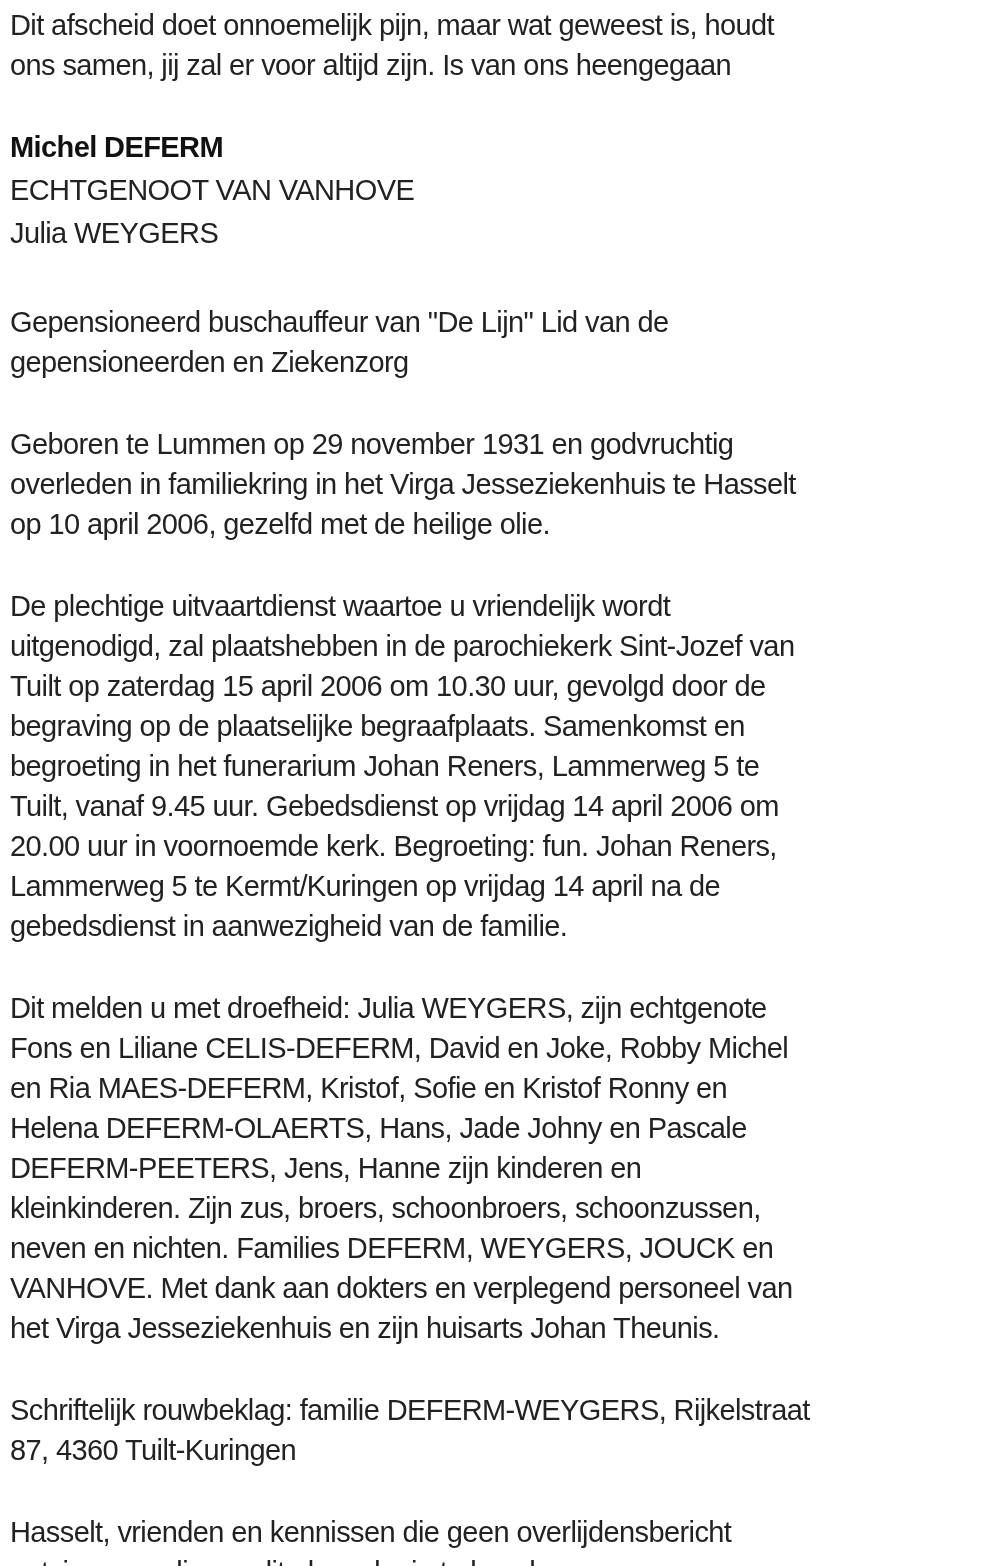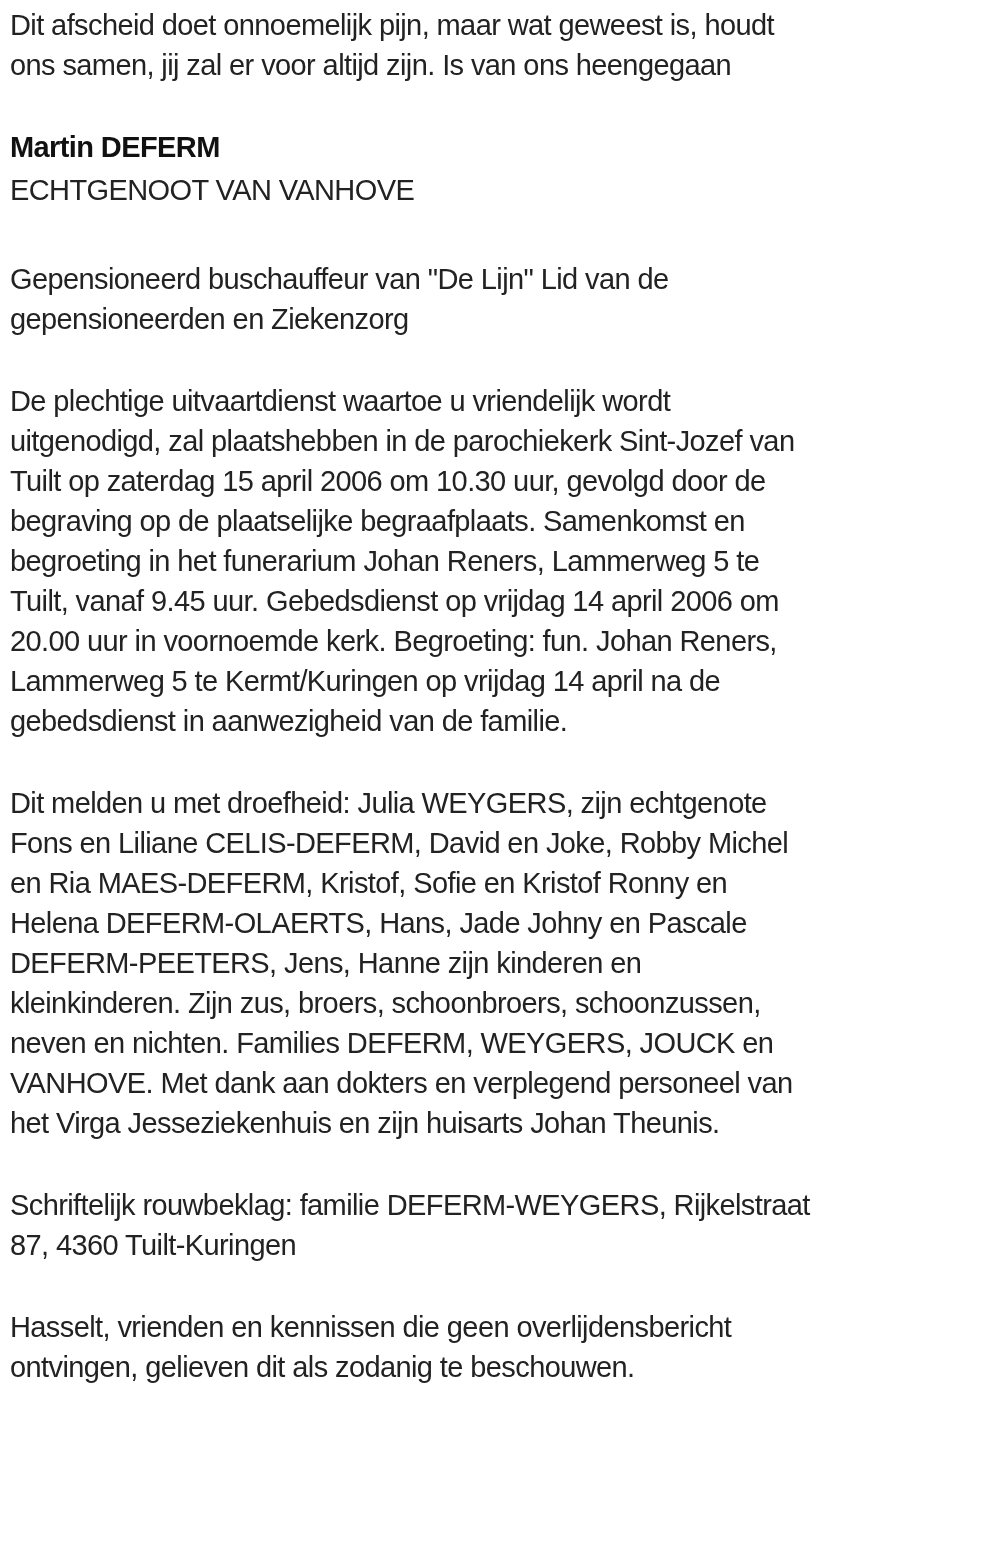--- a/index.html
+++ b/index.html
@@ -37,26 +37,28 @@
   }
 </style>
 </head>
 <body>
 
 <main class="doc">
 
   <p>Dit afscheid doet onnoemelijk pijn, maar wat geweest is, houdt ons samen, jij zal er voor altijd zijn. Is van ons heengegaan</p>
 
   <div class="heading-block">
-    <p class="deceased-name">Martin DEFERM</p>
+    <p class="deceased-name">Michel DEFERM</p>
     <p>ECHTGENOOT VAN VANHOVE</p>
+    <p>Julia WEYGERS</p>
   </div>
 
   <p>Gepensioneerd buschauffeur van "De Lijn" Lid van de gepensioneerden en Ziekenzorg</p>
 
+  <p>Geboren te Lummen op 29 november 1931 en godvruchtig overleden in familiekring in het Virga Jesseziekenhuis te Hasselt op 10 april 2006, gezelfd met de heilige olie.</p>
 
   <p>De plechtige uitvaartdienst waartoe u vriendelijk wordt uitgenodigd, zal plaatshebben in de parochiekerk Sint-Jozef van Tuilt op zaterdag 15 april 2006 om 10.30 uur, gevolgd door de begraving op de plaatselijke begraafplaats. Samenkomst en begroeting in het funerarium Johan Reners, Lammerweg 5 te Tuilt, vanaf 9.45 uur. Gebedsdienst op vrijdag 14 april 2006 om 20.00 uur in voornoemde kerk. Begroeting: fun. Johan Reners, Lammerweg 5 te Kermt/Kuringen op vrijdag 14 april na de gebedsdienst in aanwezigheid van de familie.</p>
 
   <p>Dit melden u met droefheid: Julia WEYGERS, zijn echtgenote Fons en Liliane CELIS-DEFERM, David en Joke, Robby Michel en Ria MAES-DEFERM, Kristof, Sofie en Kristof Ronny en Helena DEFERM-OLAERTS, Hans, Jade Johny en Pascale DEFERM-PEETERS, Jens, Hanne zijn kinderen en kleinkinderen. Zijn zus, broers, schoonbroers, schoonzussen, neven en nichten. Families DEFERM, WEYGERS, JOUCK en VANHOVE. Met dank aan dokters en verplegend personeel van het Virga Jesseziekenhuis en zijn huisarts Johan Theunis.</p>
 
   <p>Schriftelijk rouwbeklag: familie DEFERM-WEYGERS, Rijkelstraat 87, 4360 Tuilt-Kuringen</p>
 
   <p>Hasselt, vrienden en kennissen die geen overlijdensbericht ontvingen, gelieven dit als zodanig te beschouwen.</p>
 
 </main>

